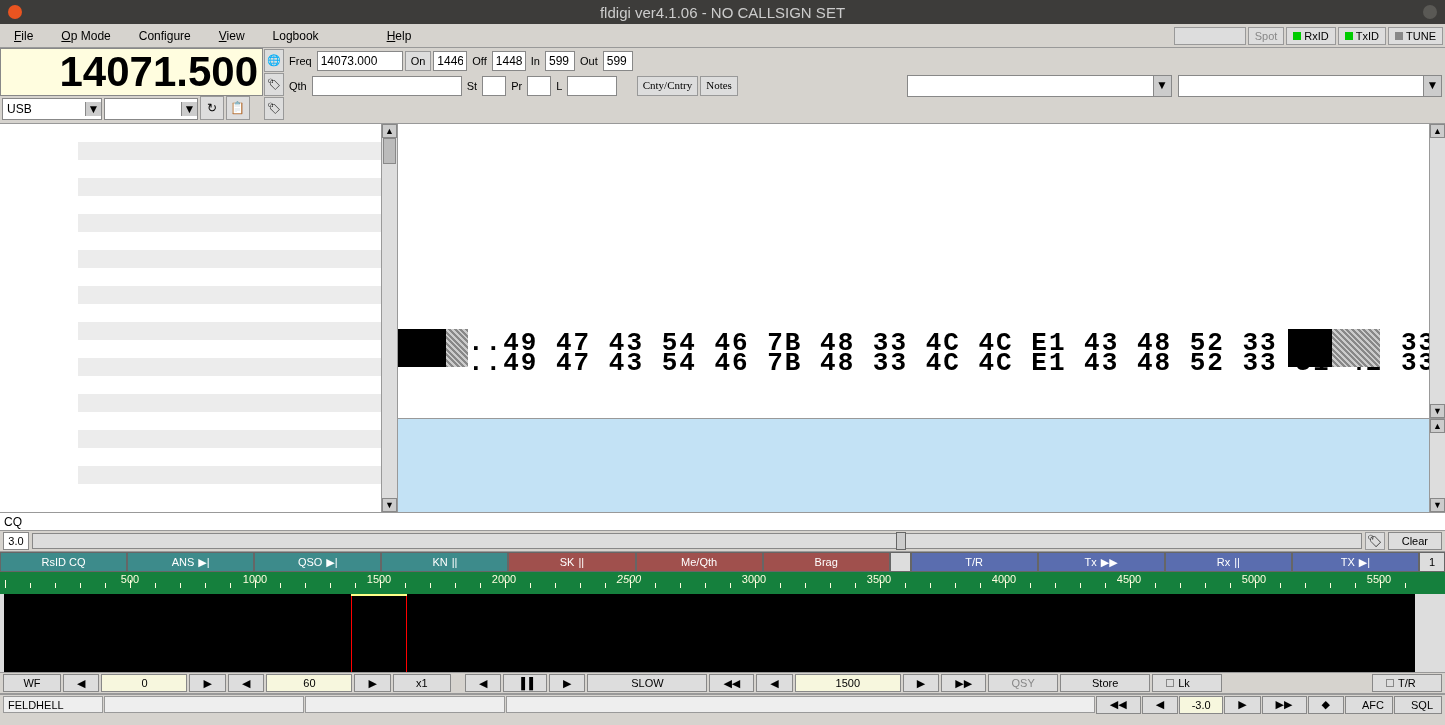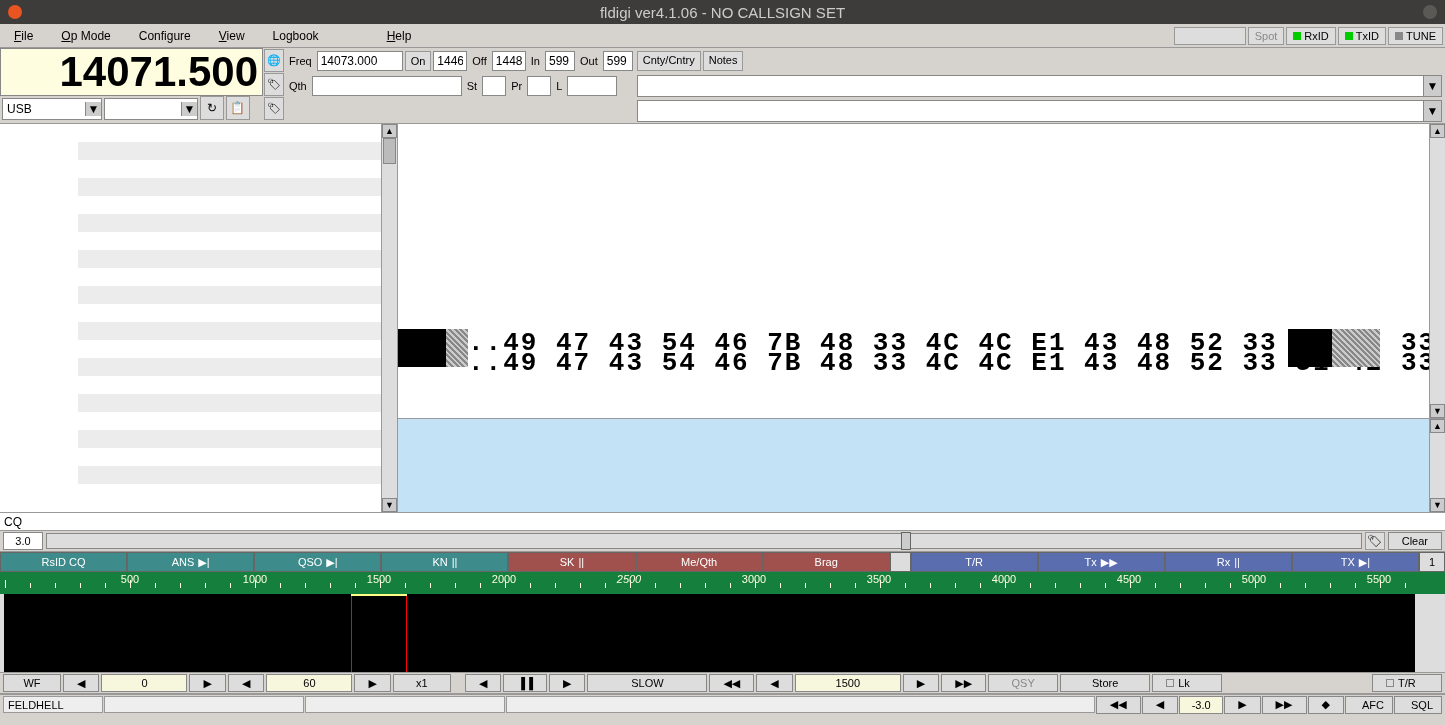--- a/index.html
+++ b/index.html
@@ -25,21 +25,21 @@
 .usb-select { width: 100px; height: 22px; border: 1px solid #888; background: #fff; padding-left: 4px; display: flex; align-items: center; justify-content: space-between; }
 .usb-select .arrow { background: #ccc; border-left: 1px solid #888; width: 16px; text-align: center; }
 .icon-btn { width: 24px; height: 24px; border: 1px solid #999; background: #ddd; display: flex; align-items: center; justify-content: center; font-size: 12px; }
 .ctrl-row { display: flex; height: 25px; align-items: center; gap: 2px; padding: 1px; }
 .ctrl-row label { font-size: 11px; padding: 0 3px; white-space: nowrap; }
 .ctrl-row input { border: 1px solid #888; height: 20px; font-size: 12px; padding: 0 3px; background: #fff; }
 .ctrl-row .btn { border: 1px solid #999; background: #ddd; padding: 2px 5px; font-size: 11px; height: 20px; display: flex; align-items: center; }
 .icon-col { width: 22px; display: flex; flex-direction: column; gap: 1px; padding: 1px; }
 .icon-col .ic { height: 23px; border: 1px solid #999; background: #ddd; display: flex; align-items: center; justify-content: center; font-size: 11px; }
 
-.right-ctrl { flex: 1; display: flex; flex-direction: column; }
+.right-ctrl { flex: 1; display: flex; flex-direction: row; font-family: Liberation Serif, serif; }
 .right-ctrl .row { flex: 1; display: flex; align-items: center; gap: 2px; padding: 1px 3px; }
 .big-combo { flex: 1; border: 1px solid #888; background: #fff; height: 22px; display: flex; }
 .big-combo .arrow { background: #ccc; border-left: 1px solid #888; width: 18px; display: flex; align-items: center; justify-content: center; margin-left: auto; }
 
 .main-area { display: flex; height: 388px; }
 .left-panel { width: 398px; display: flex; flex-direction: column; border-right: 1px solid #999; }
 .scroll-list { flex: 1; background: #fff; position: relative; overflow: hidden; display: flex; }
 .list-content { flex: 1; }
 .list-row { height: 18px; }
 .list-row.shade { background: #ececec; }
@@ -51,21 +51,21 @@
 
 .rx-area { flex: 1; display: flex; flex-direction: column; }
 .rx-text { flex: 1; background: #fff; position: relative; overflow: hidden; }
 .hex-line { position: absolute; font-family: "Courier New", monospace; font-size: 26px; font-weight: bold; letter-spacing: 2px; white-space: nowrap; }
 .noise-block { position: absolute; background: #000; }
 .noise-block.gray { background: repeating-linear-gradient(45deg, #888, #888 2px, #ccc 2px, #ccc 4px); }
 .tx-text { height: 94px; background: #c3e2f5; border-top: 1px solid #999; position: relative; }
 .tx-text .scrollbar-v { position: absolute; right: 0; top: 0; bottom: 0; width: 16px; }
 
 .slider-row { height: 22px; display: flex; align-items: center; border-top: 1px solid #999; border-bottom: 1px solid #999; gap: 3px; padding: 0 3px; }
-.slider-row input[type=text] { width: 40px; height: 18px; border: 1px solid #888; font-size: 11px; text-align: center; }
+.slider-row input[type=text] { width: 26px; height: 18px; border: 1px solid #888; font-size: 11px; text-align: center; }
 .slider-track { flex: 1; height: 16px; background: #ddd; border: 1px solid #888; position: relative; }
 .slider-track .thumb { position: absolute; top: -2px; width: 10px; height: 18px; background: #ccc; border: 1px solid #666; }
 
 .macro-row { height: 20px; display: flex; }
 .macro-btn { flex: 1; border: 1px solid #666; display: flex; align-items: center; justify-content: center; font-size: 11px; color: #fff; gap: 4px; }
 .macro-teal { background: #3d8b8b; }
 .macro-red { background: #a0504d; }
 .macro-blue { background: #5a6daf; }
 .macro-end { width: 26px; background: #ddd; color: #000; border: 1px solid #666; display: flex; align-items: center; justify-content: center; font-size: 11px; }
 

